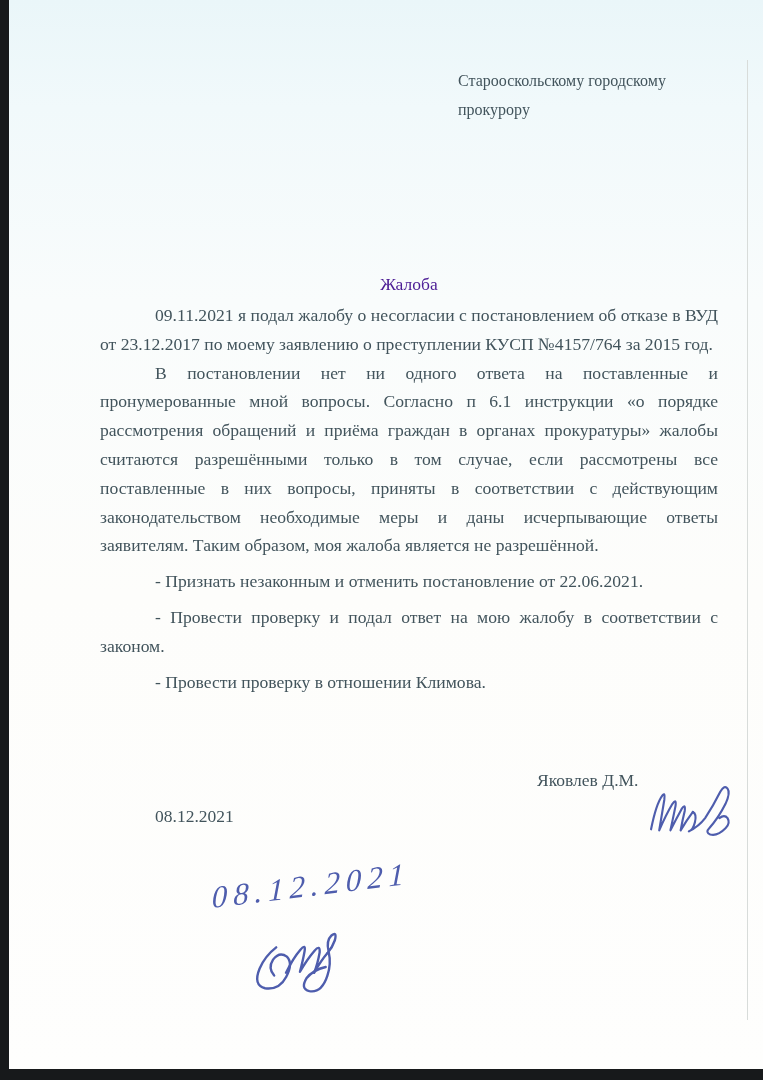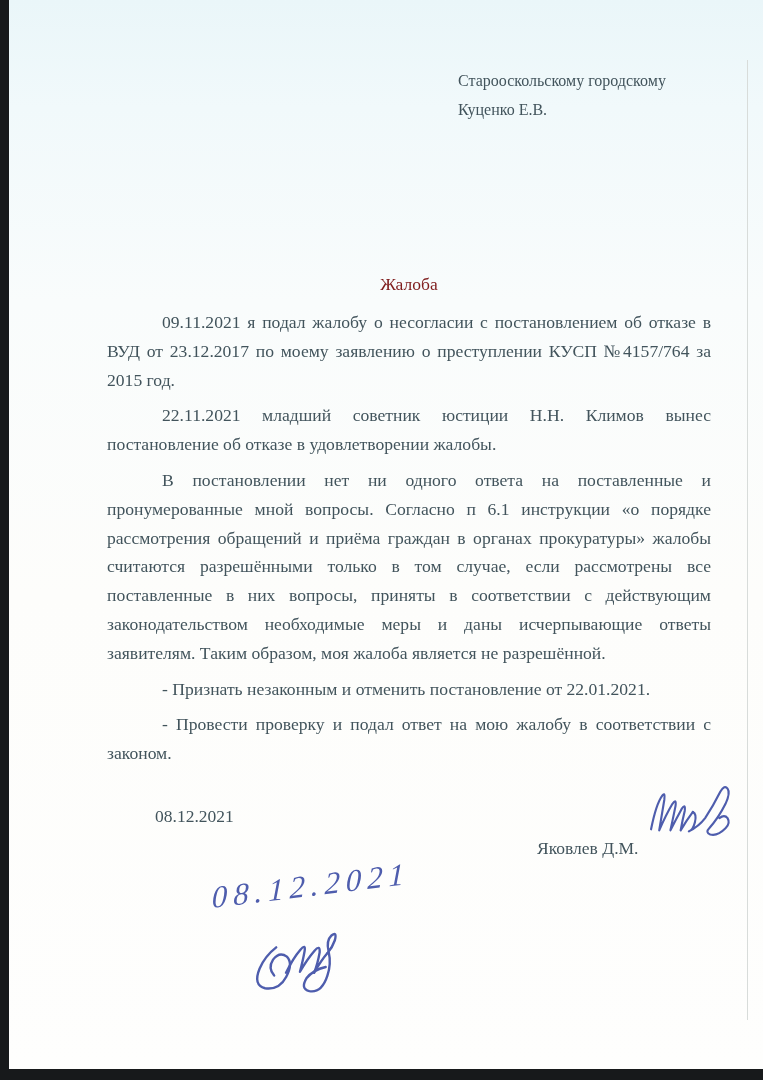--- a/index.html
+++ b/index.html
@@ -20,34 +20,34 @@
   }
   .page-right-line{
     position:absolute;left:747px;top:60px;width:1px;height:960px;background:#d8dcda;
   }
   .recipient{
     position:absolute;left:458px;top:66px;width:270px;
     font-size:16px;line-height:29px;color:#42545c;
   }
   .title{
     position:absolute;left:100px;top:274px;width:618px;
-    text-align:center;font-size:17.5px;color:#7f1d1d;
+    text-align:center;font-size:17.5px;color:#4c1d95;
   }
   .bodytext{
     position:absolute;left:100px;top:301px;width:618px;
     font-size:17.6px;line-height:28.8px;color:#42545c;
     text-align:justify;
   }
-  .bodytext p{margin:7px;text-indent:55px;}
+  .bodytext p{margin:0;text-indent:55px;}
   .bodytext p.gap{margin-top:7px;}
   .doc-date{
     position:absolute;left:155px;top:806px;font-size:17.5px;color:#42545c;
   }
   .doc-name{
-    position:absolute;left:537px;top:838px;font-size:17.5px;color:#42545c;
+    position:absolute;left:537px;top:770px;font-size:17.5px;color:#42545c;
   }
   .sig-yakovlev{
     position:absolute;left:648px;top:783px;width:102px;height:60px;
   }
   .hw-date{
     position:absolute;left:212px;top:880px;
     font-size:31px;color:#4e5dad;font-style:italic;
     letter-spacing:6px;
     transform:rotate(-7deg) skewX(-8deg);
     transform-origin:left center;
@@ -62,31 +62,31 @@
 </head>
 <body>
 
 <div class="paper"></div>
 <div class="page-right-line"></div>
 <div class="edge-left"></div>
 <div class="edge-bottom"></div>
 
 <div class="recipient">
   <div>Старооскольскому городскому</div>
-  <div>Куценко Е.В.</div>
+  <div>прокурору</div>
 </div>
 
 <div class="title">Жалоба</div>
 
 <div class="bodytext">
   <p>09.11.2021 я подал жалобу о несогласии с постановлением об отказе в ВУД от 23.12.2017 по моему заявлению о преступлении КУСП №4157/764 за 2015 год.</p>
-  <p>22.11.2021 младший советник юстиции Н.Н. Климов вынес постановление об отказе в удовлетворении жалобы.</p>
   <p>В постановлении нет ни одного ответа на поставленные и пронумерованные мной вопросы. Согласно п 6.1 инструкции «о порядке рассмотрения обращений и приёма граждан в органах прокуратуры» жалобы считаются разрешёнными только в том случае, если рассмотрены все поставленные в них вопросы, приняты в соответствии с действующим законодательством необходимые меры и даны исчерпывающие ответы заявителям. Таким образом, моя жалоба является не разрешённой.</p>
-  <p class="gap">- Признать незаконным и отменить постановление от 22.01.2021.</p>
+  <p class="gap">- Признать незаконным и отменить постановление от 22.06.2021.</p>
   <p class="gap">- Провести проверку и подал ответ на мою жалобу в соответствии с законом.</p>
+  <p class="gap">- Провести проверку в отношении Климова.</p>
 </div>
 
 <div class="doc-date">08.12.2021</div>
 <div class="doc-name">Яковлев Д.М.</div>
 
 <svg class="sig-yakovlev" viewBox="0 0 100 58" aria-hidden="true">
   <path stroke-width="2.1" d="M3 45 Q8 20 14 12 Q17 8 16 16 Q14 28 11 46 Q18 30 24 20 Q28 14 27 22 Q25 32 22 46 Q28 34 33 25 Q37 19 36 27 Q34 35 32 46 Q38 36 44 28"></path>
   <path stroke-width="2.1" d="M44 28 Q48 30 46 38 Q44 46 40 47 Q50 42 56 34 Q64 22 71 8 Q75 1 78 5 Q81 9 76 20 Q69 34 60 44 Q56 48 61 50 Q68 52 76 44 Q81 39 78 34 Q75 30 70 34"></path>
 </svg>
 

